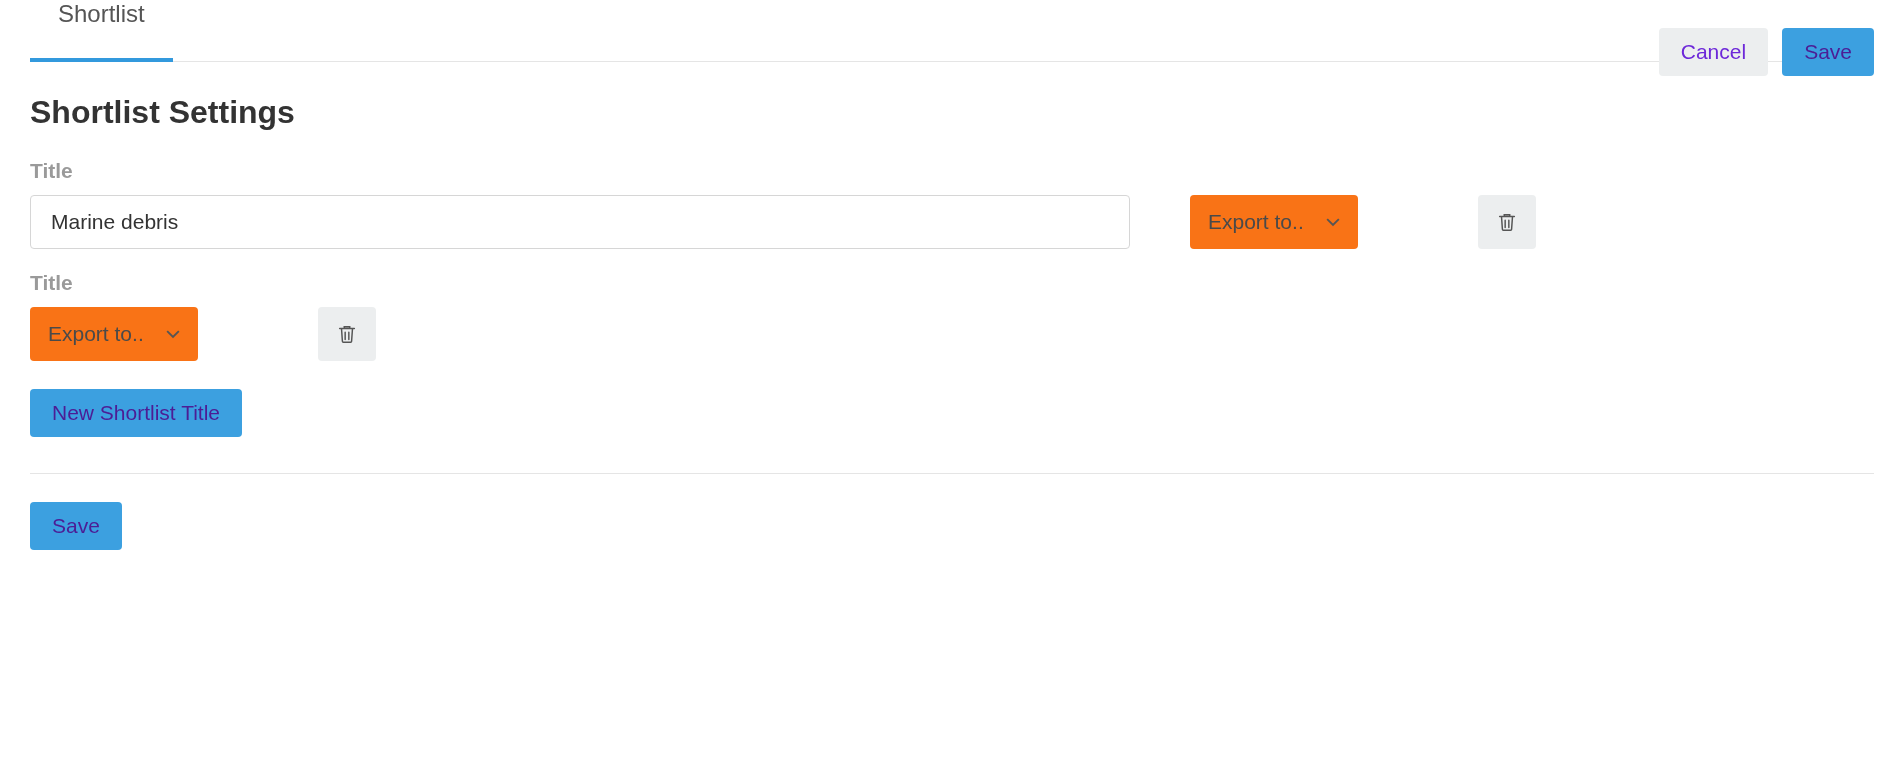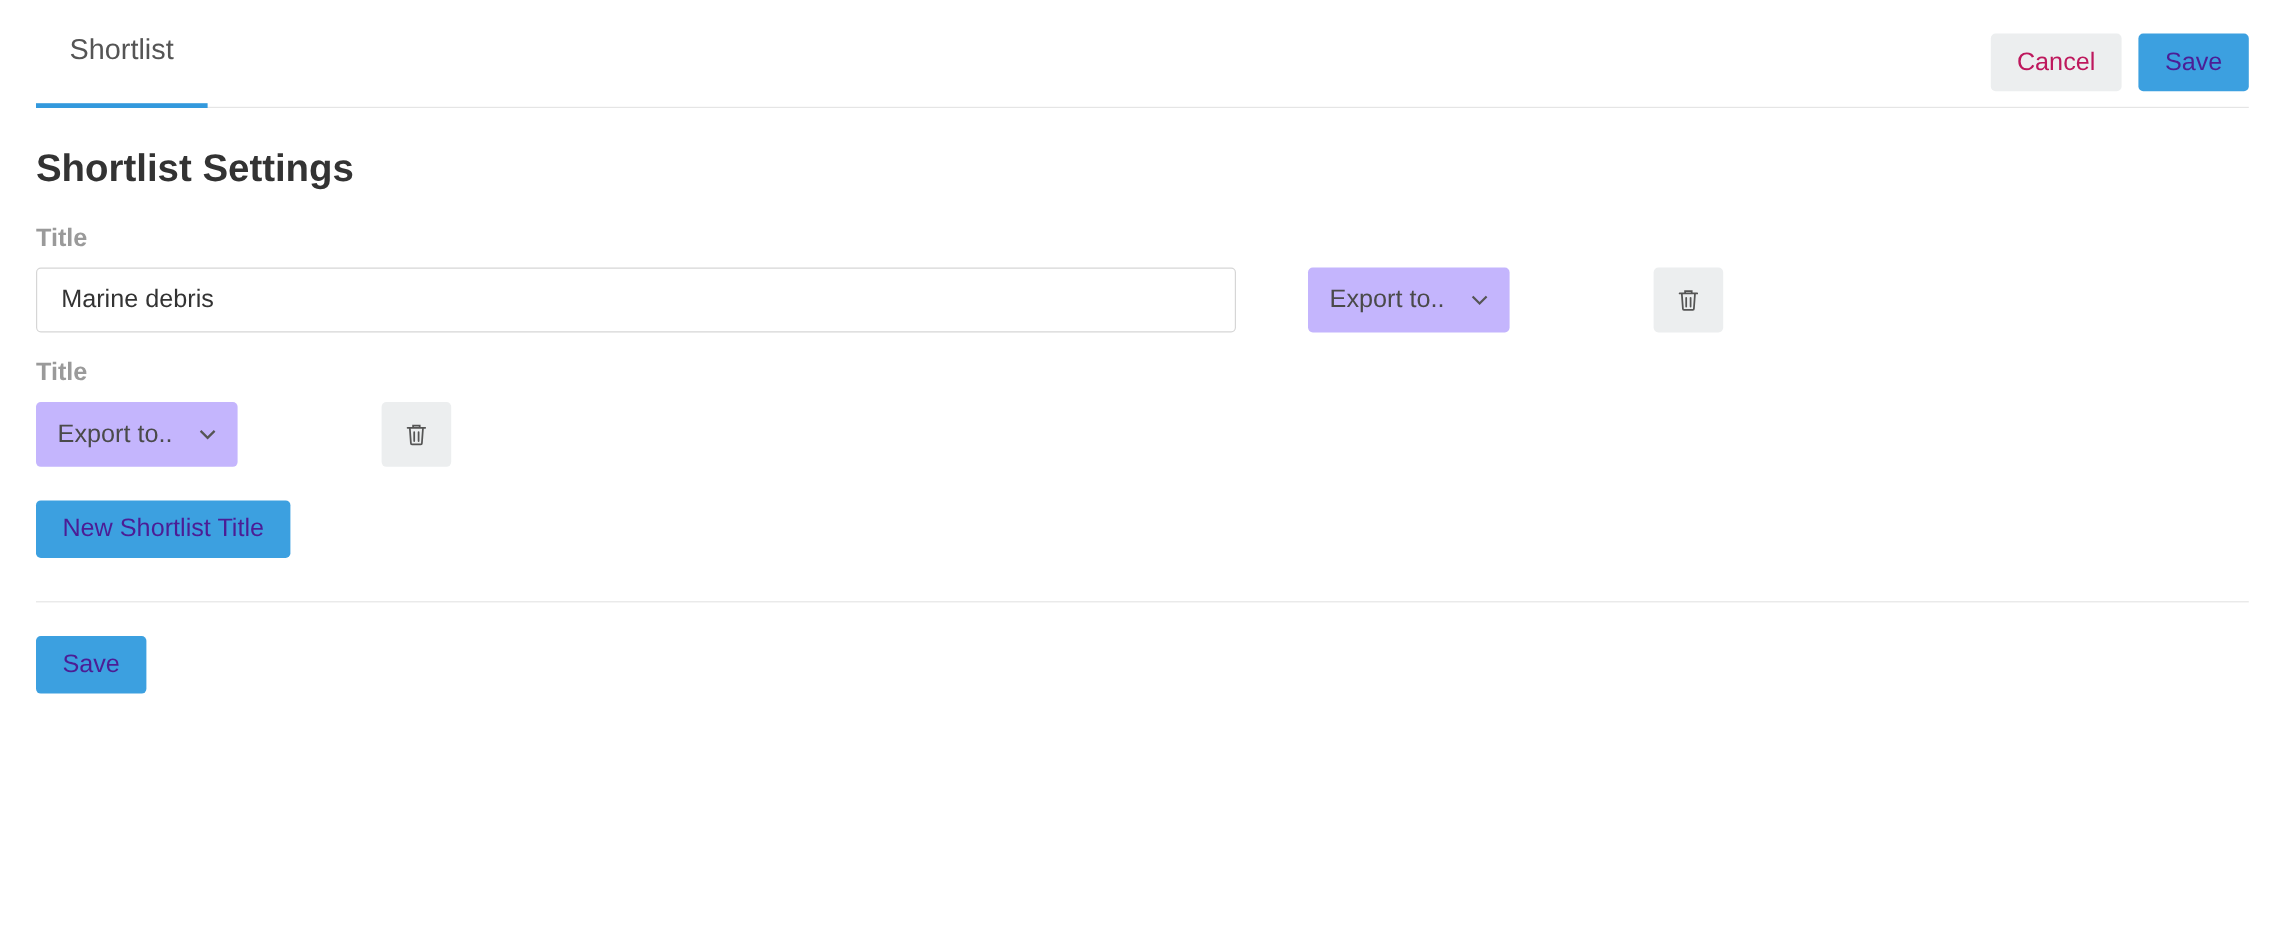--- a/index.html
+++ b/index.html
@@ -11,21 +11,20 @@
     color: #333;
   }
   .page {
     padding: 0 30px 30px 30px;
   }
   .top-bar {
     display: flex;
     align-items: flex-start;
     justify-content: space-between;
     border-bottom: 1px solid #e5e5e5;
-    padding-top: 28px;
     position: relative;
   }
   .tab {
     font-size: 24px;
     color: #555;
     padding: 0 28px 30px 28px;
     border-bottom: 4px solid #3399dd;
     margin-bottom: -1px;
     cursor: pointer;
   }
@@ -43,21 +42,21 @@
     justify-content: center;
     border-radius: 4px;
     font-size: 21px;
     padding: 0 22px;
     height: 48px;
     cursor: pointer;
     border: none;
   }
   .btn-default {
     background: #eceeef;
-    color: #be185d;
+    color: #6d28d9;
   }
   .btn-primary {
     background: #3ca0e0;
     color: #4c1d95;
   }
   .content {
     padding-top: 32px;
   }
   h1 {
     font-size: 32px;
@@ -70,39 +69,39 @@
     color: #9a9a9a;
     font-weight: 600;
     margin: 0 0 12px 0;
   }
   .row {
     display: flex;
     align-items: center;
     gap: 60px;
     margin-bottom: 22px;
   }
-  .title-col { flex: 0 0 auto; width: 1000px; }
+  .title-col { flex: 0 0 auto; width: 1100px; }
   .export-col { flex: 0 0 auto; }
   .trash-col { flex: 0 0 auto; margin-left: 60px; }
   .text-input {
     width: 100%;
     height: 54px;
     font-size: 21px;
     padding: 0 20px;
     border: 1px solid #d6d6d6;
     border-radius: 4px;
     color: #333;
     outline: none;
     background: #fff;
   }
   .dropdown-btn {
     display: inline-flex;
     align-items: center;
     gap: 22px;
-    background: #c4b5fd;
+    background: #f97316;
     color: #4a4a4a;
     border-radius: 4px;
     font-size: 21px;
     padding: 0 18px;
     height: 54px;
     cursor: pointer;
     border: none;
   }
   .icon-btn {
     display: inline-flex;

